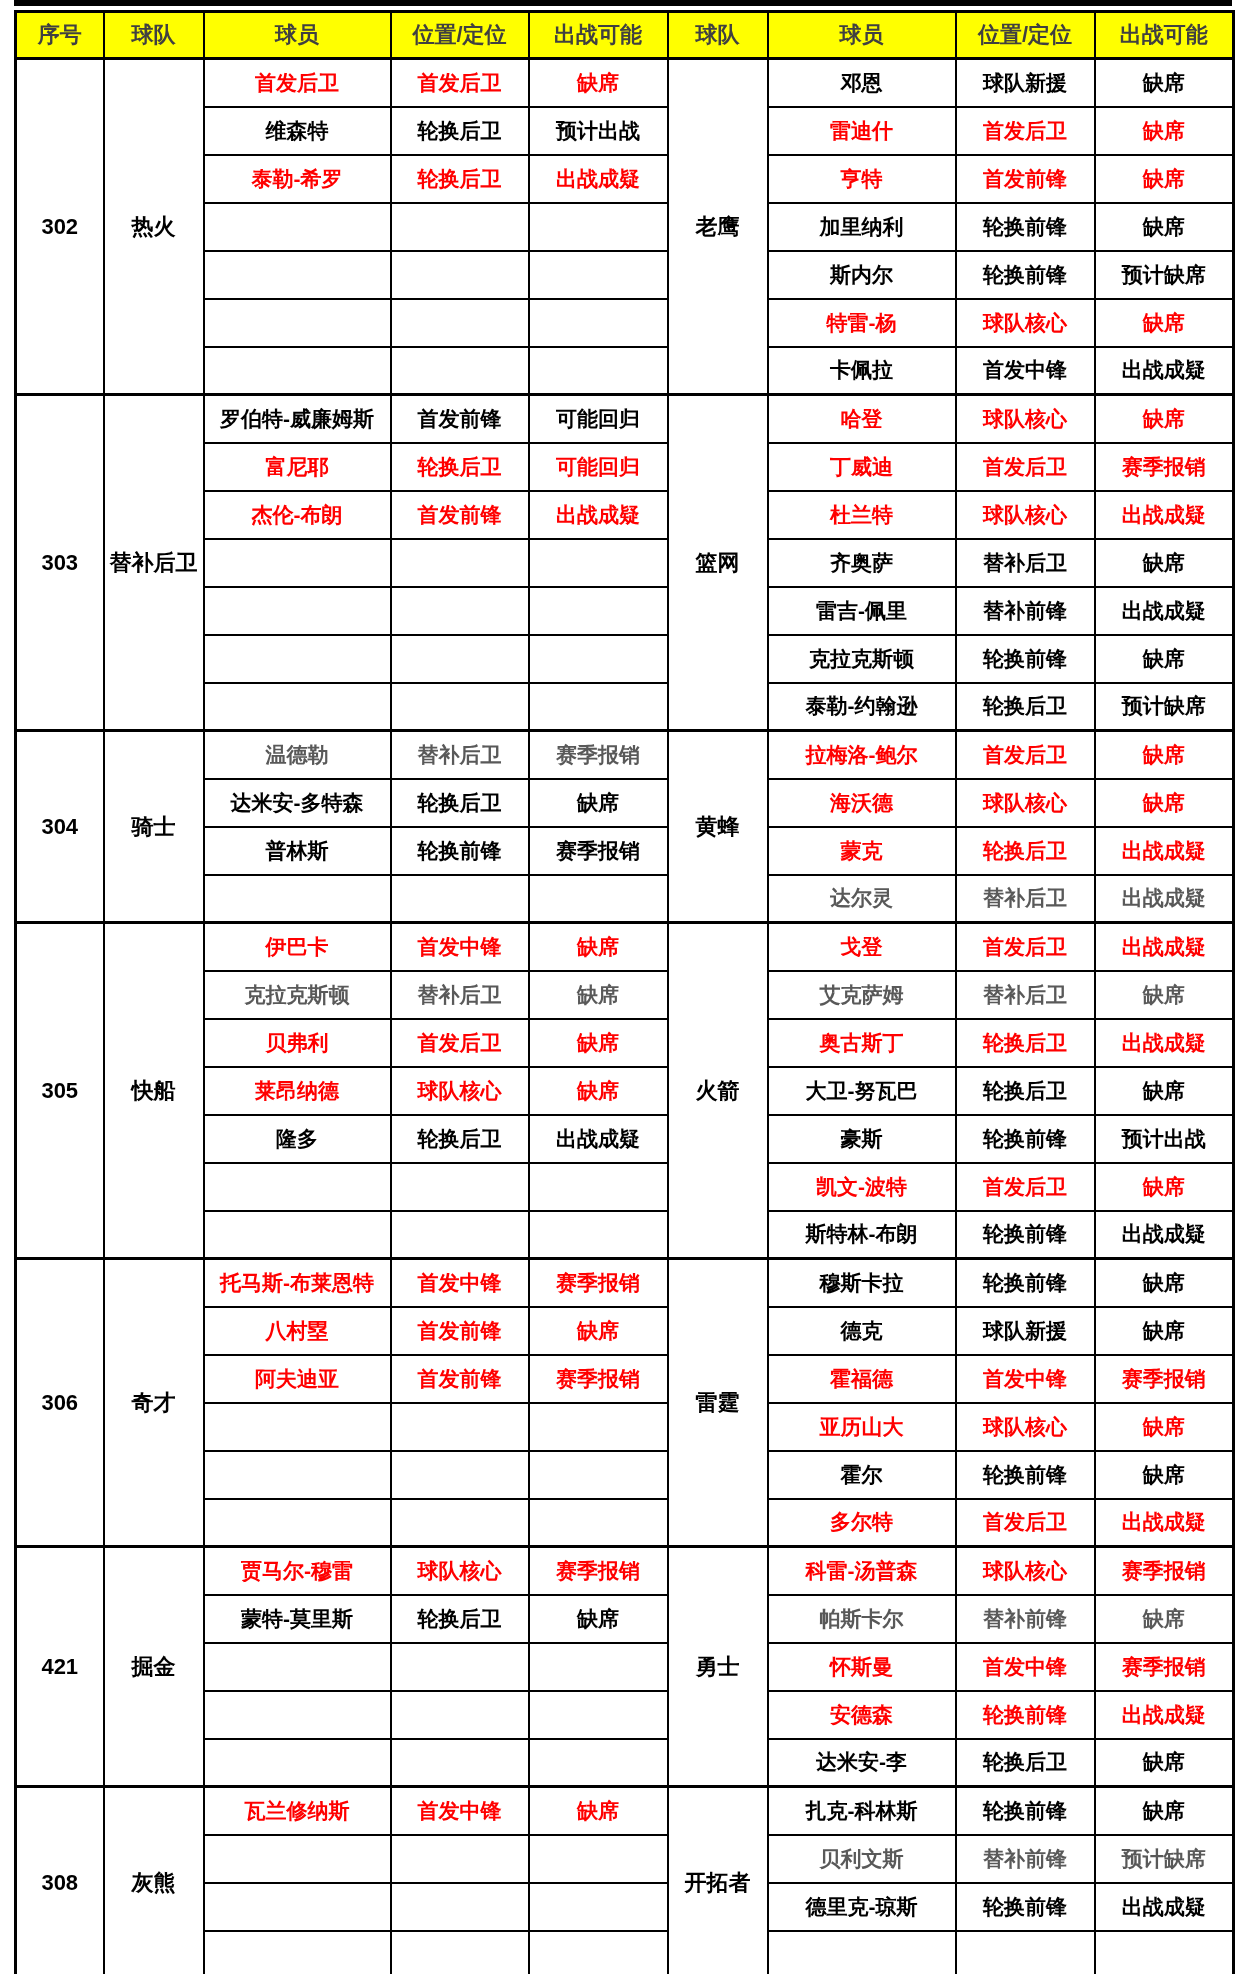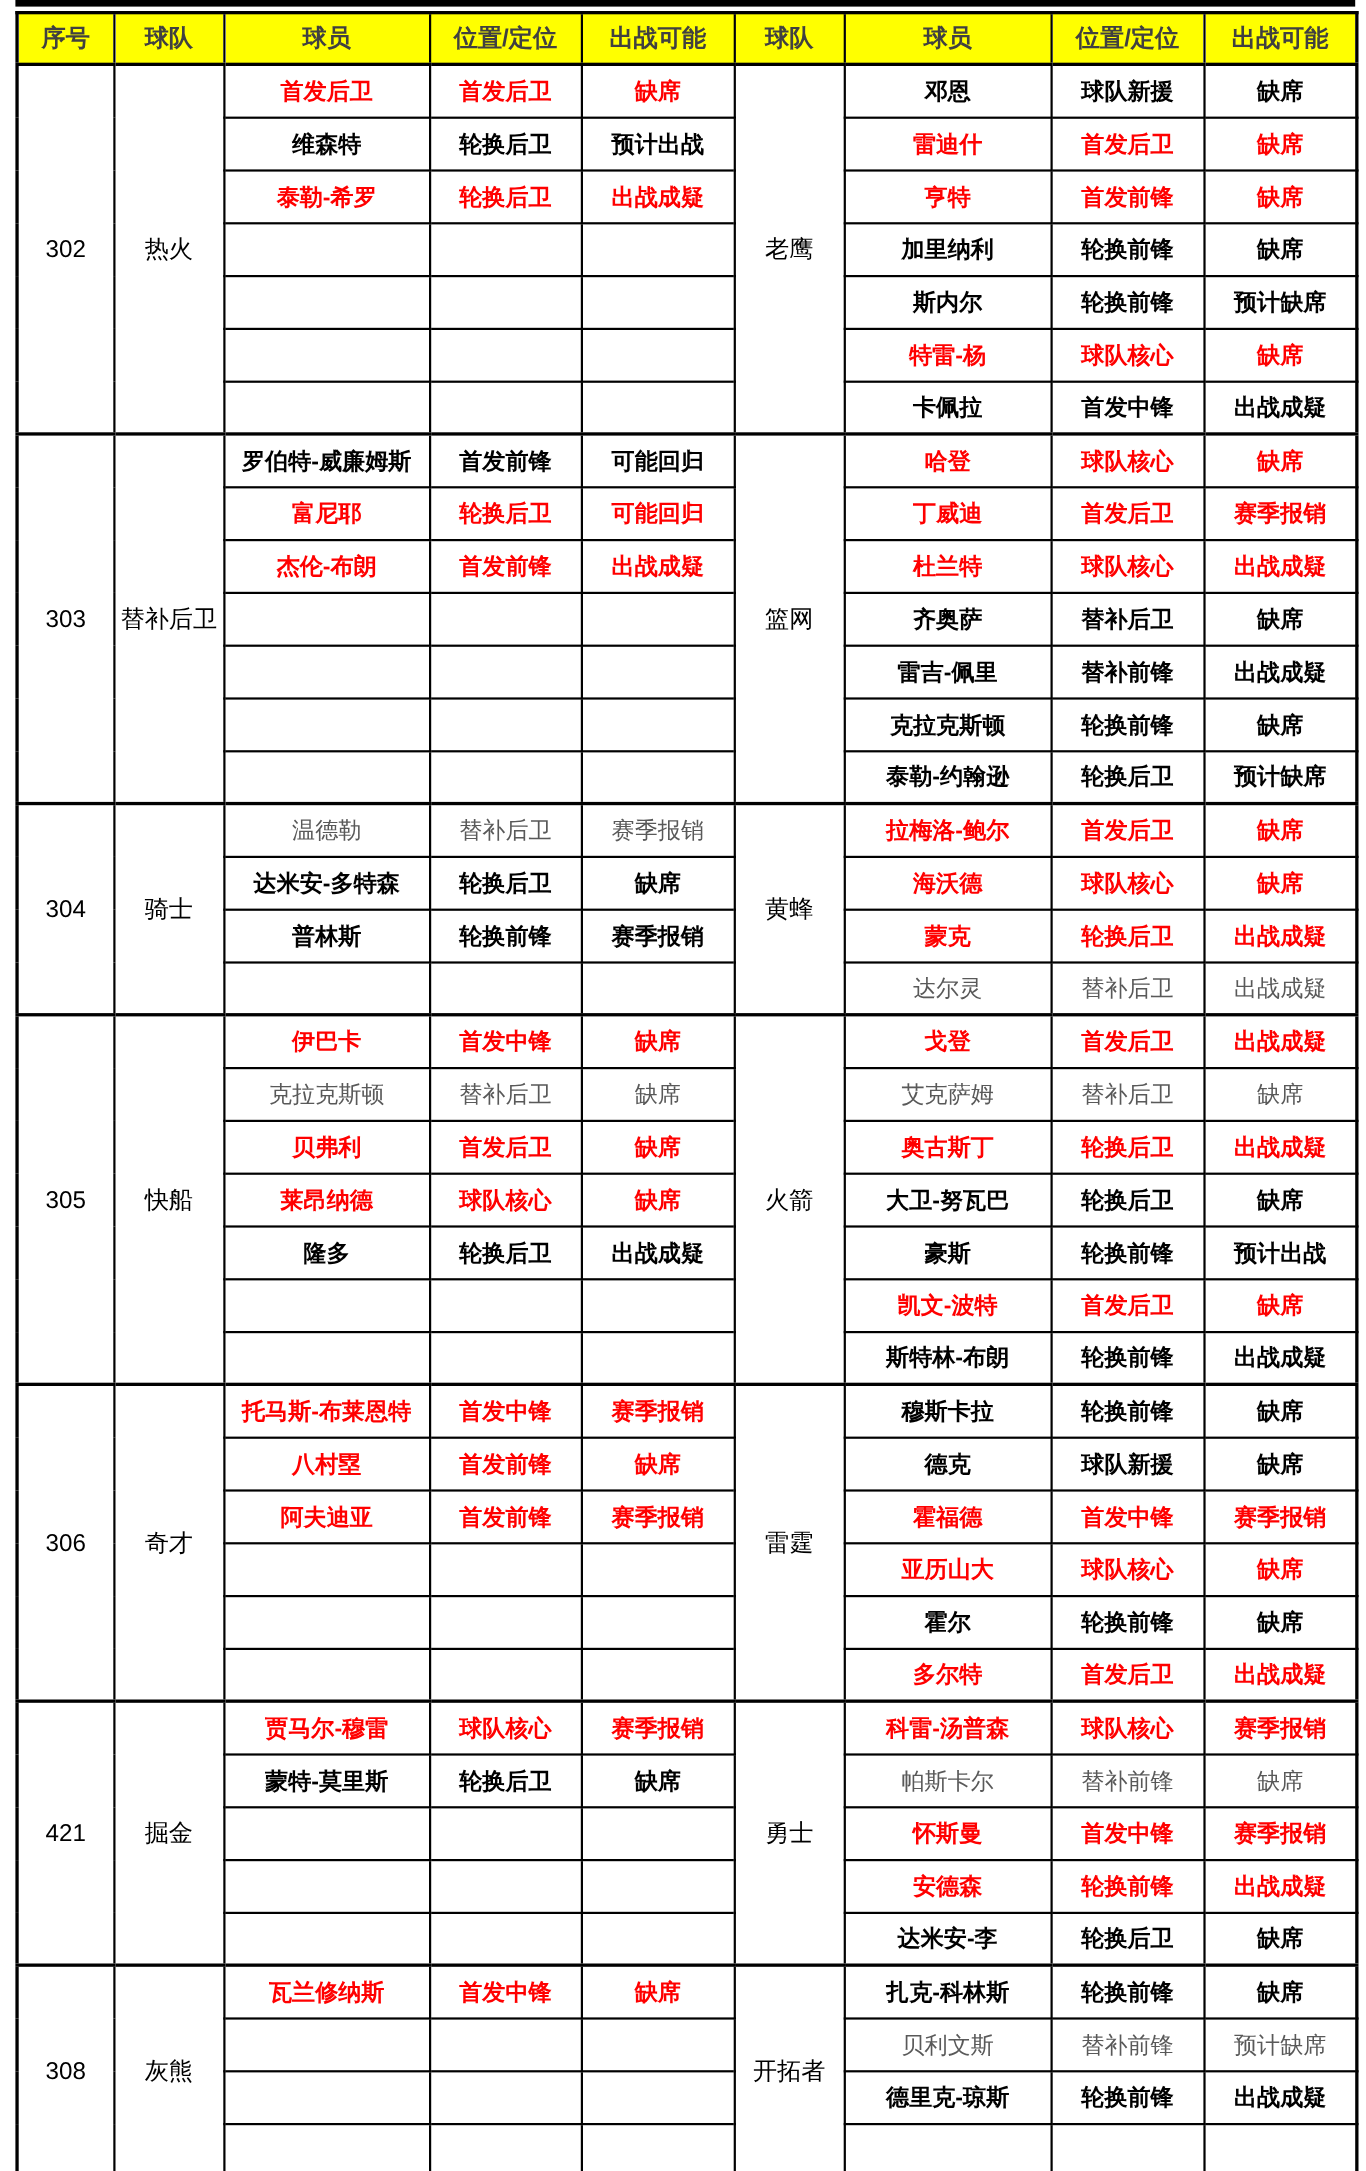--- a/index.html
+++ b/index.html
@@ -14,24 +14,24 @@
     border:3px solid #000;background:#fff;
   }
   th,td{
     border:2px solid #000;text-align:center;vertical-align:middle;
     padding:0;overflow:hidden;white-space:nowrap;
   }
   thead tr{height:47px;}
   tbody tr{height:48px;}
   th{background:#ffff00;color:#404040;font-weight:700;font-size:22px;}
   td{font-size:21px;color:#000;}
-  td.seq,td.team{font-weight:400;font-size:22px;color:#000;}
+  td.seq,td.team{font-weight:700;font-size:22px;color:#000;}
   td.red{color:#ff0000;font-weight:700;}
   td.black{color:#000000;font-weight:700;}
-  td.gray{color:#595959;font-weight:400;}
+  td.gray{color:#595959;font-weight:700;}
   tr.block-start td{border-top:3px solid #000;}
 </style>
 </head>
 <body>
 
 <div class="top-line"></div>
 
 <table class="roster">
   <colgroup>
     <col style="width:88px">

